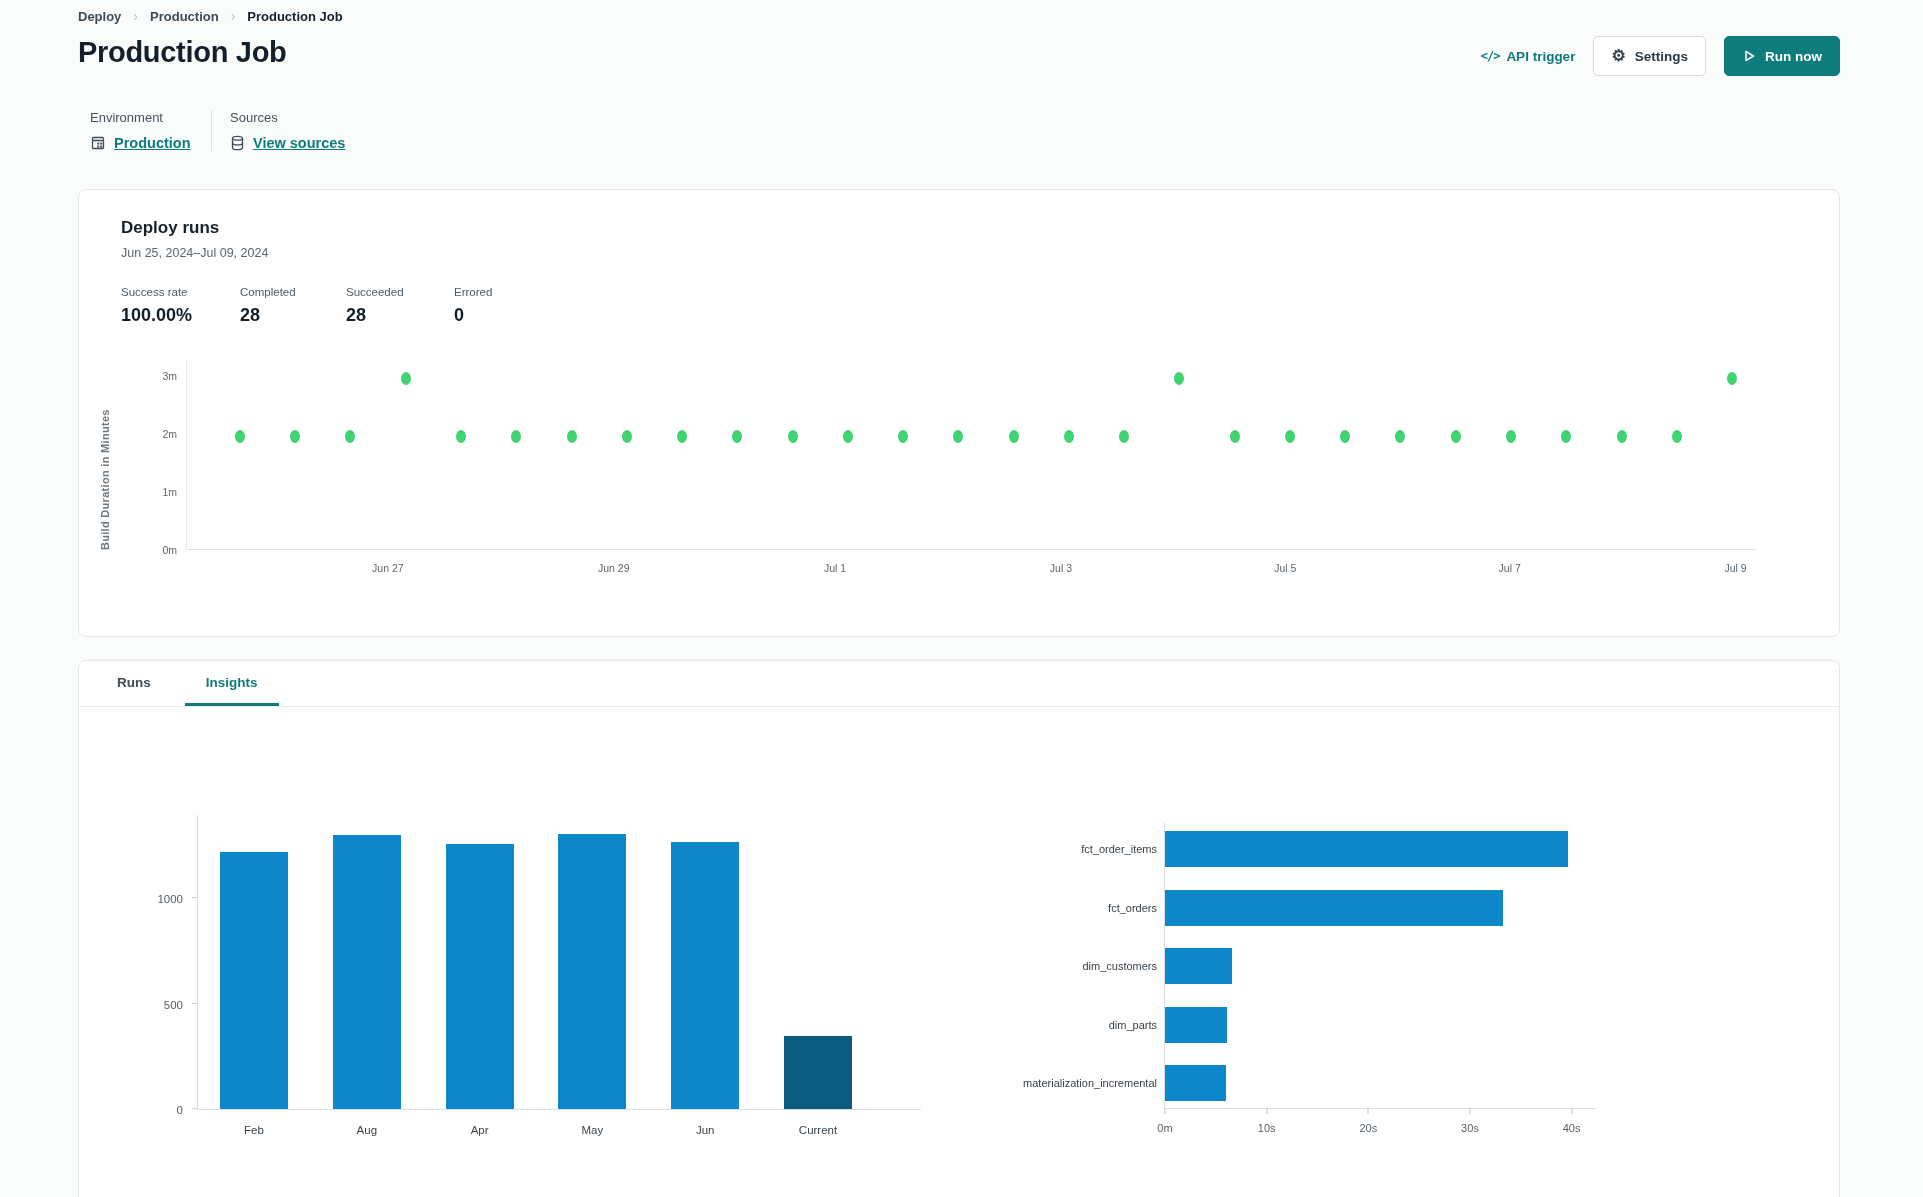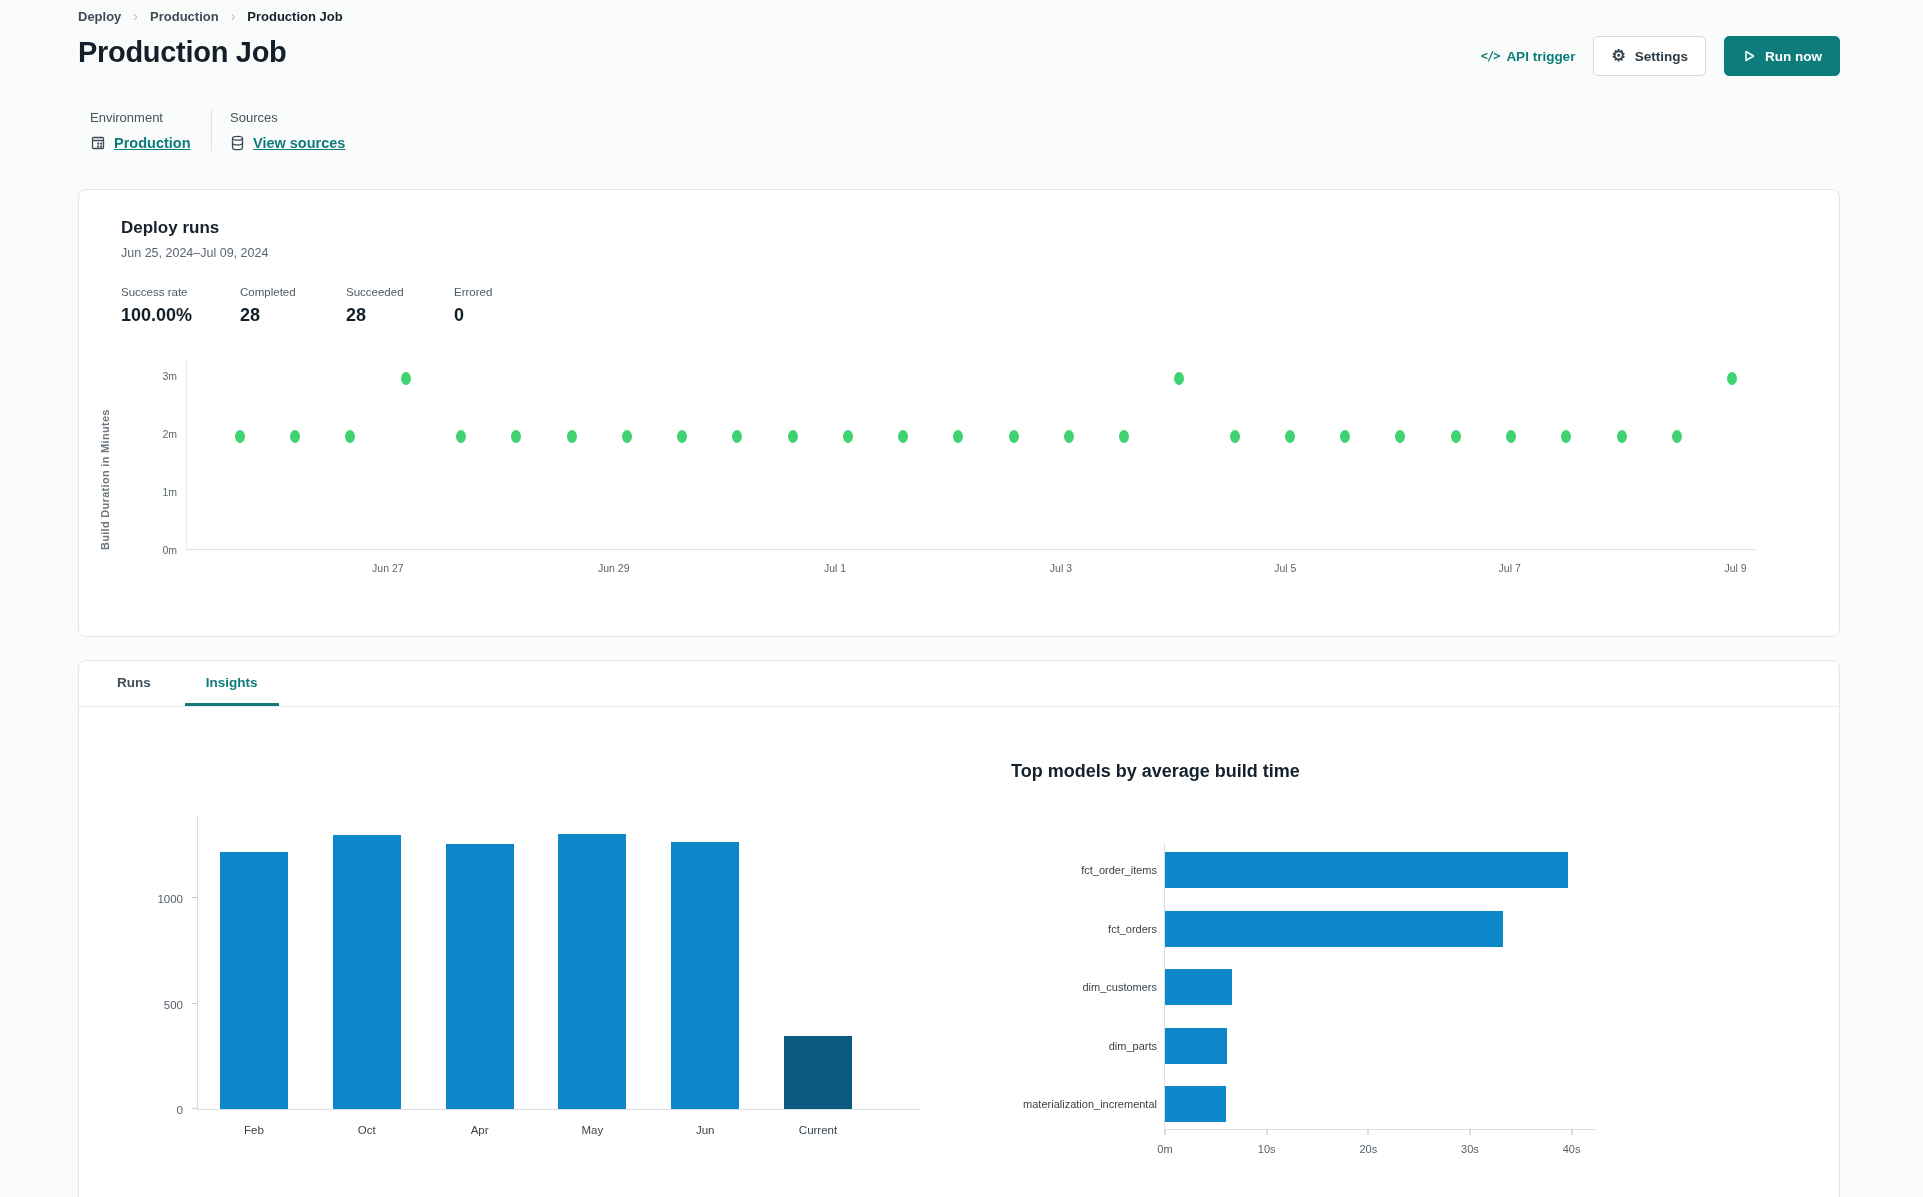--- a/index.html
+++ b/index.html
@@ -216,34 +216,33 @@
     <div class="v-plot">
         <div class="vytick" style="bottom: -7px;">0</div>
         <div class="vytickmark" style="bottom: 0px;"></div>
         <div class="vytick" style="bottom: 98.3571px;">500</div>
         <div class="vytickmark" style="bottom: 105.357px;"></div>
         <div class="vytick" style="bottom: 203.714px;">1000</div>
         <div class="vytickmark" style="bottom: 210.714px;"></div>
         <div class="vbar" style="left: 22px; width: 68px; height: 257.071px; background: rgb(13, 135, 201);"></div>
         <div class="vcat" style="left: 56px;">Feb</div>
         <div class="vbar" style="left: 134.8px; width: 68px; height: 273.929px; background: rgb(13, 135, 201);"></div>
-        <div class="vcat" style="left: 168.8px;">Oct</div>
+        <div class="vcat" style="left: 168.8px;">Aug</div>
         <div class="vbar" style="left: 247.6px; width: 68px; height: 265.5px; background: rgb(13, 135, 201);"></div>
         <div class="vcat" style="left: 281.6px;">Apr</div>
         <div class="vbar" style="left: 360.4px; width: 68px; height: 274.982px; background: rgb(13, 135, 201);"></div>
         <div class="vcat" style="left: 394.4px;">May</div>
         <div class="vbar" style="left: 473.2px; width: 68px; height: 266.554px; background: rgb(13, 135, 201);"></div>
         <div class="vcat" style="left: 507.2px;">Jun</div>
         <div class="vbar" style="left: 586px; width: 68px; height: 72.6964px; background: rgb(11, 91, 128);"></div>
         <div class="vcat" style="left: 620px;">Current</div>
       </div>
   </div>
 
   <div class="chart-block chart-right">
-    <div class="chart-title">Top models by average build time</div>
     <div class="h-plot">
         <div class="hxtickmark" style="left: 0px;"></div>
         <div class="hxtick" style="left: 0px;">0m</div>
         <div class="hxtickmark" style="left: 101.647px;"></div>
         <div class="hxtick" style="left: 101.647px;">10s</div>
         <div class="hxtickmark" style="left: 203.294px;"></div>
         <div class="hxtick" style="left: 203.294px;">20s</div>
         <div class="hxtickmark" style="left: 304.941px;"></div>
         <div class="hxtick" style="left: 304.941px;">30s</div>
         <div class="hxtickmark" style="left: 406.588px;"></div>

